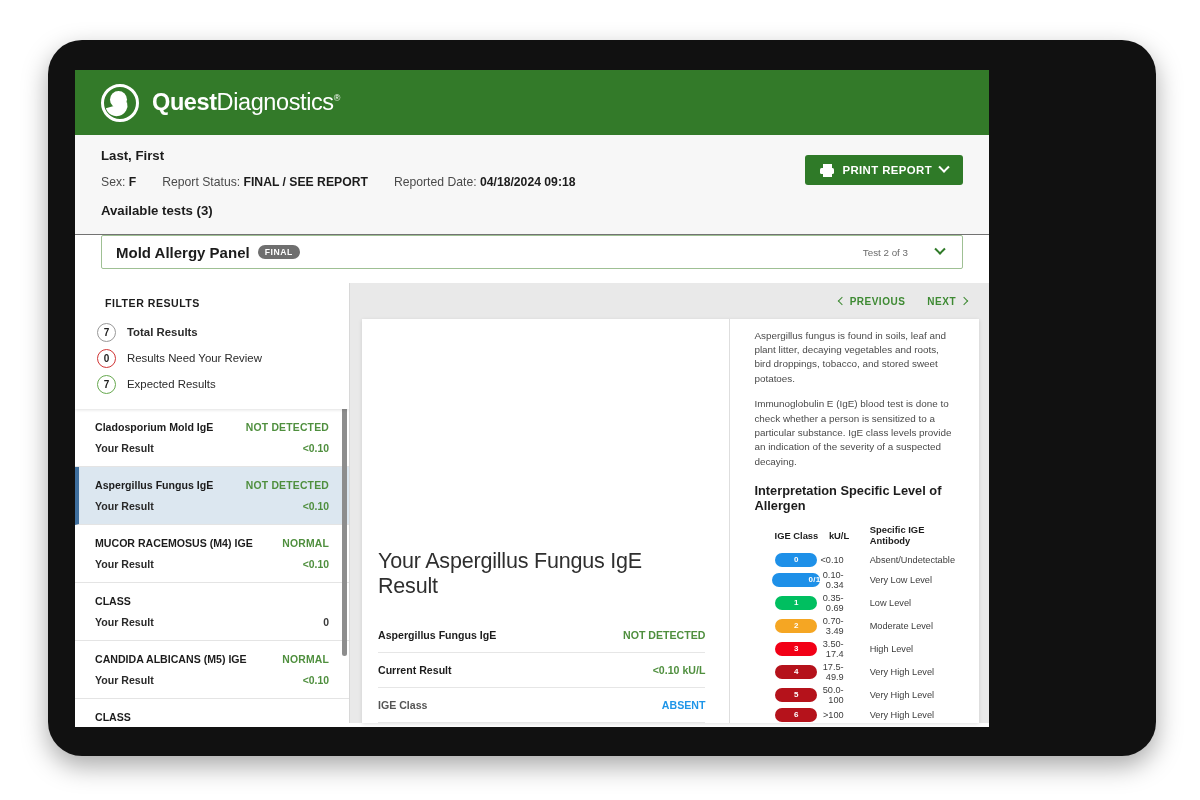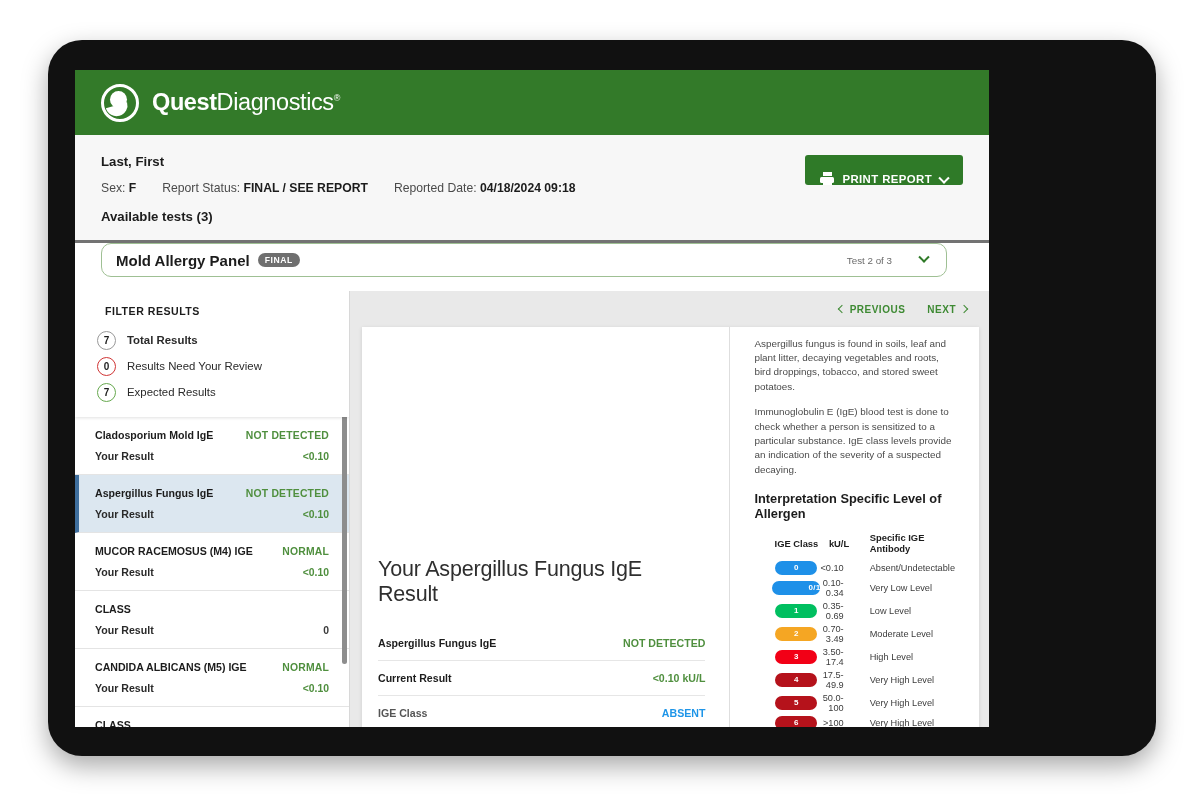--- a/index.html
+++ b/index.html
@@ -58,23 +58,23 @@
     transform: rotate(-16deg);
   }
   .logo-word { font-size: 23.5px; letter-spacing: -.4px; color: #fff; }
   .logo-word b { font-weight: 700; }
   .logo-word span.light { font-weight: 300; }
   .logo-word sup { font-size: 9px; vertical-align: super; }
 
   
   #patient-bar {
     background: #f7f7f7;
-    padding: 19px 26px 0 26px;
+    padding: 13px 26px 0 26px;
     position: relative;
-    border-bottom: 3px solid #737373;
+    border-bottom: 1px solid #737373;
     padding-bottom: 16px;
   }
   #patient-name { font-size: 13.2px; font-weight: 700; color: #1c1c1c; }
   #patient-meta {
     margin-top: 12px;
     font-size: 12.2px; color: #4a4a4a;
     display: flex; gap: 26px;
   }
   #patient-meta b { color: #1c1c1c; font-weight: 700; }
   #available-tests {
@@ -85,21 +85,21 @@
     position: absolute;
     right: 26px; top: 20px;
     background: #2f7a28;
     color: #fff;
     border: none;
     border-radius: 3px;
     height: 30px;
     padding: 0 15px;
     font-size: 11.4px; font-weight: 700;
     letter-spacing: .4px;
-    display: flex; align-items: flex-end; gap: 8px;
+    display: flex; align-items: center; gap: 8px;
     cursor: pointer;
     font-family: "Liberation Sans", sans-serif;
   }
   .printer-icon { width: 14px; height: 13px; position: relative; display:inline-block; }
   .printer-icon::before {
     content:""; position:absolute; left:2.5px; top:0;
     width:9px; height:4px; background:#fff;
   }
   .printer-icon::after {
     content:""; position:absolute; left:0; top:4.5px;
@@ -112,25 +112,25 @@
   .chev-down {
     width: 8px; height: 8px;
     border-right: 2.2px solid currentColor;
     border-bottom: 2.2px solid currentColor;
     transform: rotate(45deg) translate(-2px,-2px);
     display:inline-block;
   }
 
   
   #test-selector {
-    margin: 0 42px 14px 26px;
+    margin: 0 26px 14px 26px;
     height: 34px;
     border: 1px solid #9fc094;
     background: #fff;
-    border-radius: 10px;
+    border-radius: 2px;
     display: flex; align-items: center;
     padding: 0 14px 0 14px;
     cursor: pointer;
     position: relative;
   }
   #test-name { font-size: 15px; font-weight: 700; color: #1c1c1c; }
   #test-final-badge {
     margin-left: 8px;
     background: #6f6f6f;
     color: #fff;

